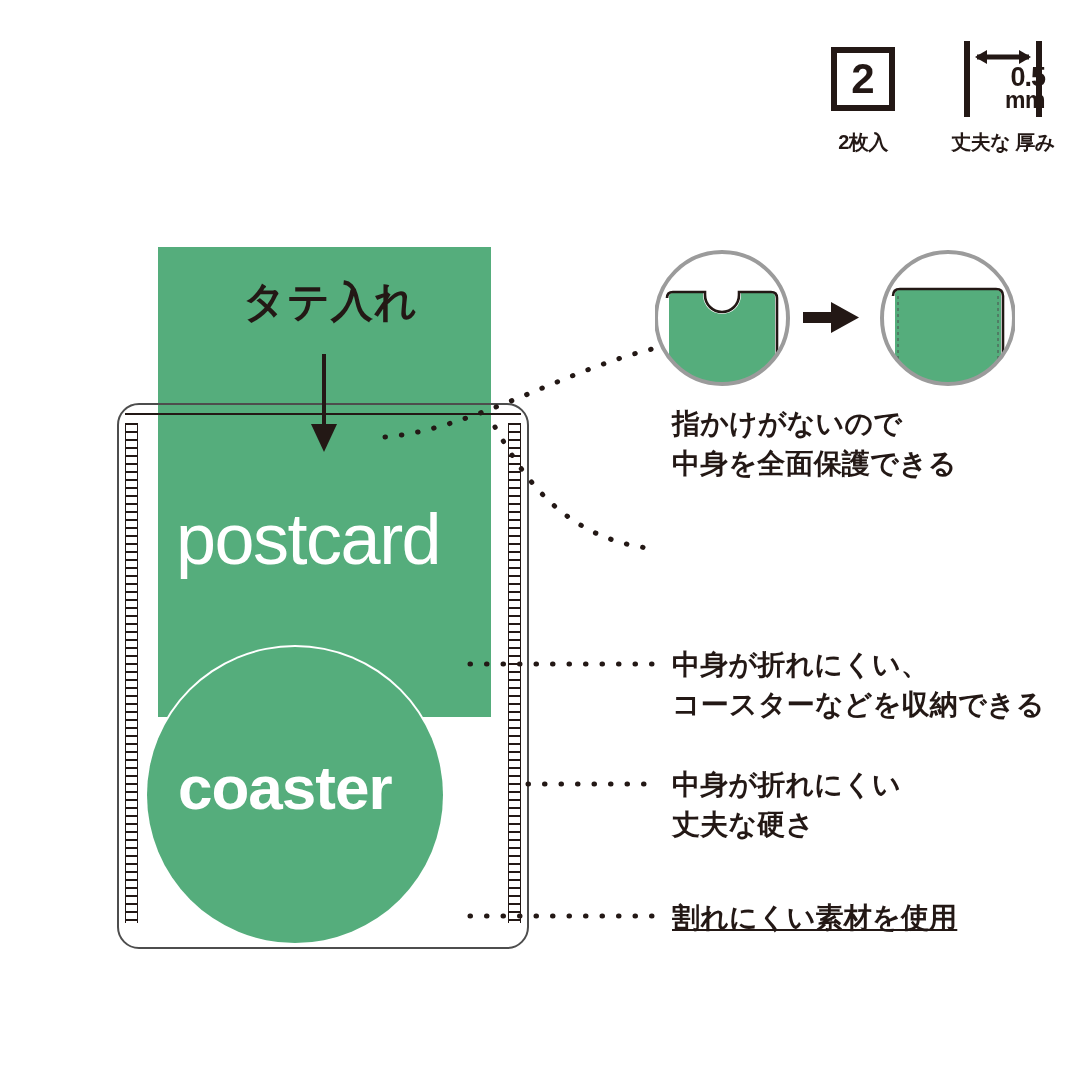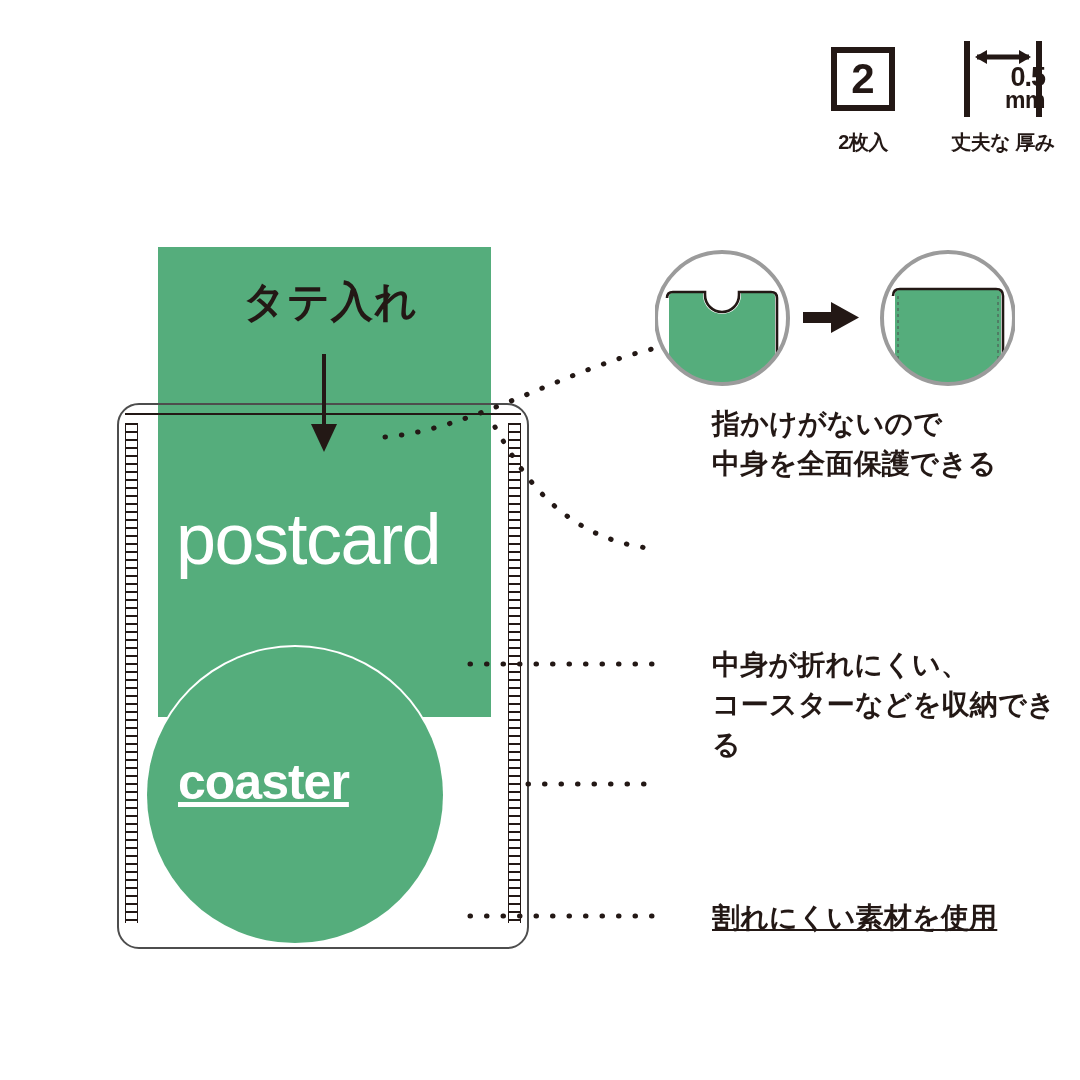--- a/index.html
+++ b/index.html
@@ -158,27 +158,26 @@
     font-size: 72px;
     font-weight: normal;
     color: #ffffff;
     letter-spacing: -1.5px;
     line-height: 1;
   }
   .label-coaster {
     position: absolute;
     left: 178px;
     top: 757px;
-    font-size: 50px;
+    font-size: 62px;
     font-weight: bold;
     color: #ffffff;
     letter-spacing: -1px;
     line-height: 1;
     z-index: 3;
-    text-decoration: underline;
   }
 
   .insert-label {
     position: absolute;
     left: 243px;
     top: 281px;
     font-size: 42px;
     font-weight: bold;
     color: #231815;
     letter-spacing: 1px;
@@ -188,21 +187,20 @@
   
   .note {
     position: absolute;
     left: 672px;
     font-size: 28px;
     font-weight: bold;
     line-height: 1.42;
     color: #231815;
     letter-spacing: 0.2px;
     white-space: pre-line;
-    margin-left: 40px;
   }
   .note-1 { top: 404px; }
   .note-2 { top: 525px; }
   .note-3 { top: 645px; }
   .note-4 { top: 765px; }
   .note-5 { top: 898px; text-decoration: underline; }
 
   
   .circle-pair {
     position: absolute;
@@ -326,15 +324,17 @@
 
     <path d="M528 784 L 656 784" fill="none" stroke="#231815" stroke-width="5" stroke-linecap="round" stroke-dasharray="0.5 16"></path>
 
     <path d="M470 916 L 656 916" fill="none" stroke="#231815" stroke-width="5" stroke-linecap="round" stroke-dasharray="0.5 16"></path>
   </svg>
 
   <div class="note note-1">指かけがないので
 中身を全面保護できる</div>
   <div class="note note-3">中身が折れにくい、
 コースターなどを収納できる</div>
+  <div class="note note-4">中身が折れにくい
+丈夫な硬さ</div>
   <div class="note note-5">割れにくい素材を使用</div>
 
 </div>
 
 </body></html>

